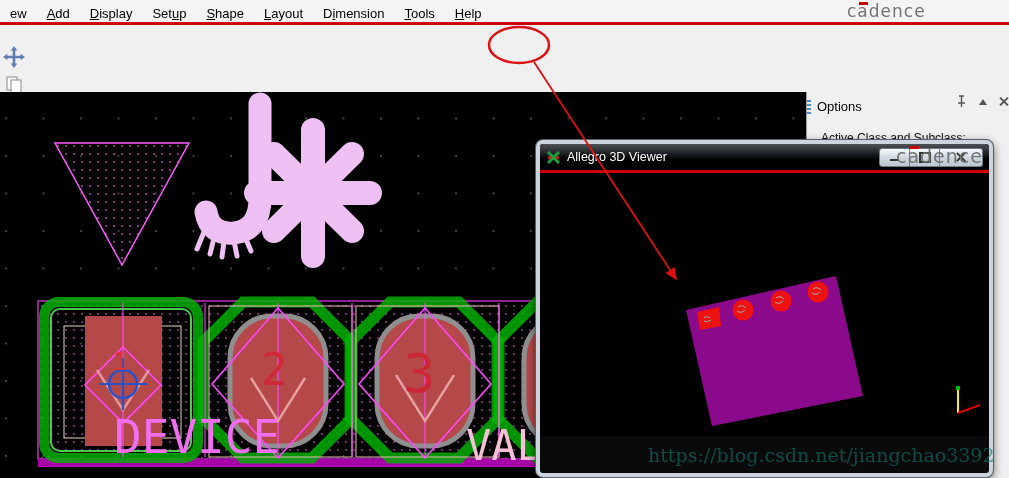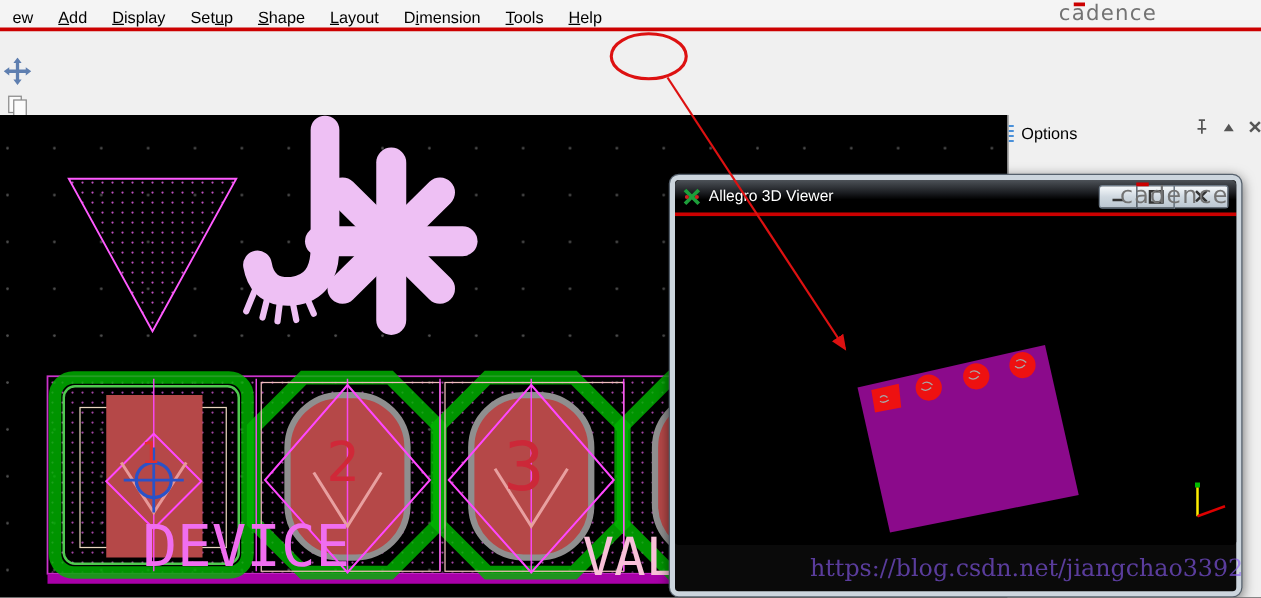--- a/index.html
+++ b/index.html
@@ -57,21 +57,21 @@
   .glyph-close:before{transform:rotate(45deg);} .glyph-close:after{transform:rotate(-45deg);}
   #v-menubar{height:24px;background:#f1f1f1;display:flex;align-items:center;font-size:12.5px;position:relative;}
   #v-menubar .menu-item{padding:2px 9px;}
   #v-brand{position:absolute;right:6px;top:1px;}
   #v-redline{height:3px;background:#cc0000;}
   #v-canvas{position:relative;height:263px;background:#000;border-radius:0 0 3px 3px;overflow:hidden;}
   #v-canvas svg{position:absolute;left:0;top:0;}
   
   #annotations{position:absolute;left:0;top:0;width:1009px;height:478px;z-index:40;pointer-events:none;}
   #watermark{position:absolute;left:648px;top:444px;z-index:50;pointer-events:none;
-     font-family:"DejaVu Serif",serif;font-size:19px;color:#8b5cf6;opacity:.62;white-space:nowrap;}
+     font-family:"DejaVu Serif",serif;font-size:19px;color:#0f766e;opacity:.62;white-space:nowrap;}
 </style>
 </head>
 <body>
 
 <div id="app">
 
   <div id="menubar">
       <span class="menu-item">ew</span>
       <span class="menu-item"><u>A</u>dd</span>
       <span class="menu-item"><u>D</u>isplay</span>
@@ -301,20 +301,21 @@
         <span class="drag-handle"></span>
         <span>Options</span>
         <span class="hicons">
           <svg width="11" height="13">
               <path d="M3 1h5M5.5 1v7M2 8h7M5.5 8v4" stroke="#555" stroke-width="1.4" fill="none"></path>
             </svg>
           <span class="tri-up"></span>
           <span class="xglyph"></span>
         </span>
       </div>
+      <div id="active-class">Active Class and Subclass:</div>
     </div>
   </div>
 
   <div id="viewer3d">
     <div id="v-titlebar">
       <svg width="15" height="15">
           <path d="M2 2L13 13M13 2L2 13" stroke="#1d9e3a" stroke-width="3"></path>
           <circle cx="3.5" cy="7.5" r="1.6" fill="#d02020"></circle>
           <circle cx="11.5" cy="7.5" r="1.6" fill="#d02020"></circle>
         </svg>

